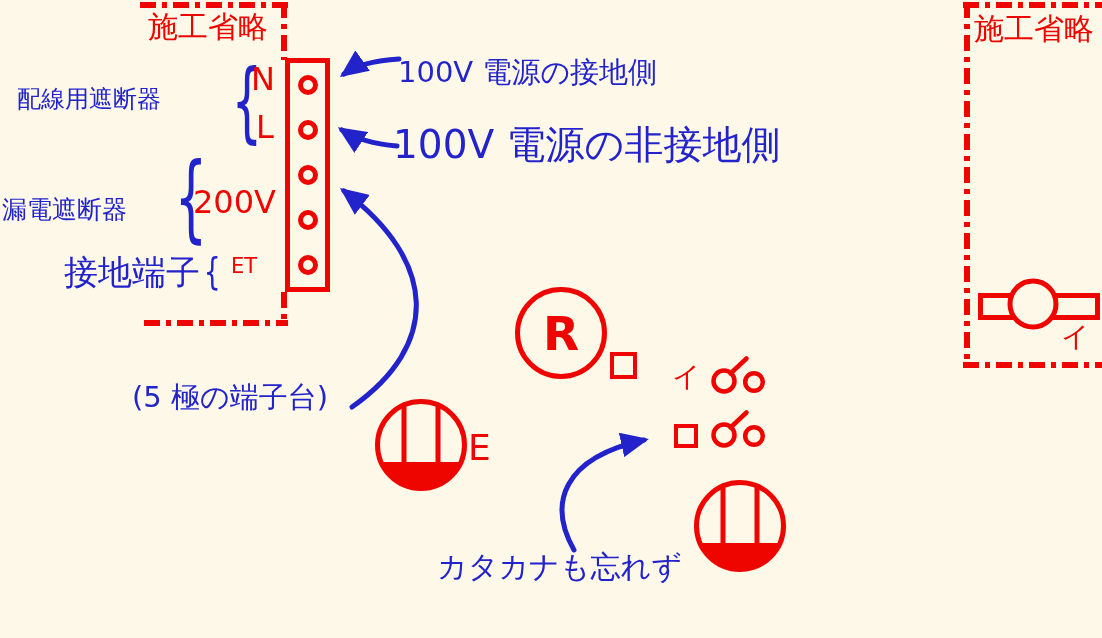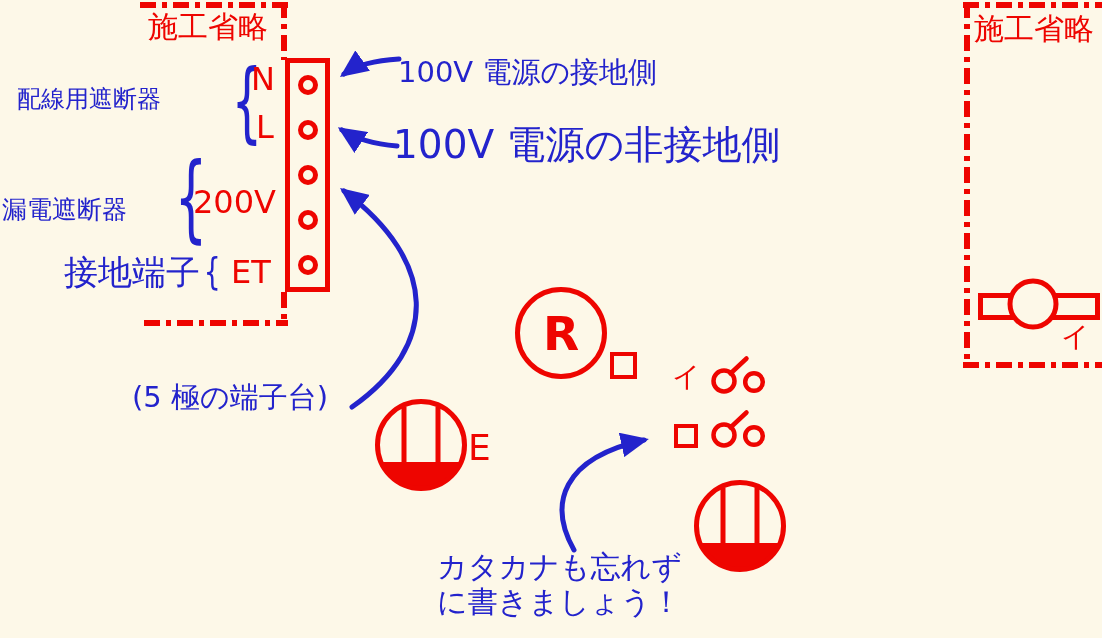--- a/index.html
+++ b/index.html
@@ -64,28 +64,27 @@
 <div class="abs brace" style="left:219px;top:57px;font-size:88px;transform:scaleX(.55);">{</div>
 <div class="abs jp red" style="left:251px;top:61px;font-size:32px;">N</div>
 <div class="abs jp red" style="left:256px;top:109px;font-size:32px;">L</div>
 
 <div class="abs jp blue" style="left:2px;top:184px;font-size:25px;margin-top:12px;">漏電遮断器</div>
 <div class="abs brace" style="left:161px;top:151px;font-size:94px;transform:scaleX(.55);">{</div>
 <div class="abs jp red" style="left:193px;top:184px;font-size:32px;text-align:center;">200V</div>
 
 <div class="abs jp blue" style="left:64px;top:253px;font-size:34px;">接地端子</div>
 <div class="abs brace" style="left:200px;top:252px;font-size:38px;transform:scaleX(.7);">{</div>
-<div class="abs jp red" style="left:231px;top:254px;font-size:32px;">ET</div>
+<div class="abs jp red" style="left:231px;top:254px;font-size:21px;">ET</div>
 
 <div class="abs jp blue" style="left:398px;top:56px;font-size:29px;">100V 電源の接地側</div>
 <div class="abs jp blue" style="left:393px;top:123px;font-size:39px;">100V 電源の非接地側</div>
 <div class="abs jp blue" style="left:132px;top:381px;font-size:29px;">(5 極の端子台)</div>
 <div class="abs jp blue" style="left:437px;top:549px;font-size:30px;line-height:35px;">
   <div>カタカナも忘れず</div>
-  <div>に書きましょう！</div>
 </div>
 
 <svg class="abs" style="left:0;top:0;pointer-events:none;" width="1102" height="638" viewBox="0 0 1102 638">
   <defs>
     <marker id="ah" markerWidth="5.6" markerHeight="5" refX="4.6" refY="2.5" orient="auto" markerUnits="strokeWidth">
       <path d="M0,0 L5.6,2.5 L0,5 Z" fill="#2323CC"></path>
     </marker>
   </defs>
   <path class="arrowpath" d="M399,59 Q362,61 344,74" marker-end="url(#ah)"></path>
   <path class="arrowpath" d="M397,146 Q362,143 342,130" marker-end="url(#ah)"></path>

